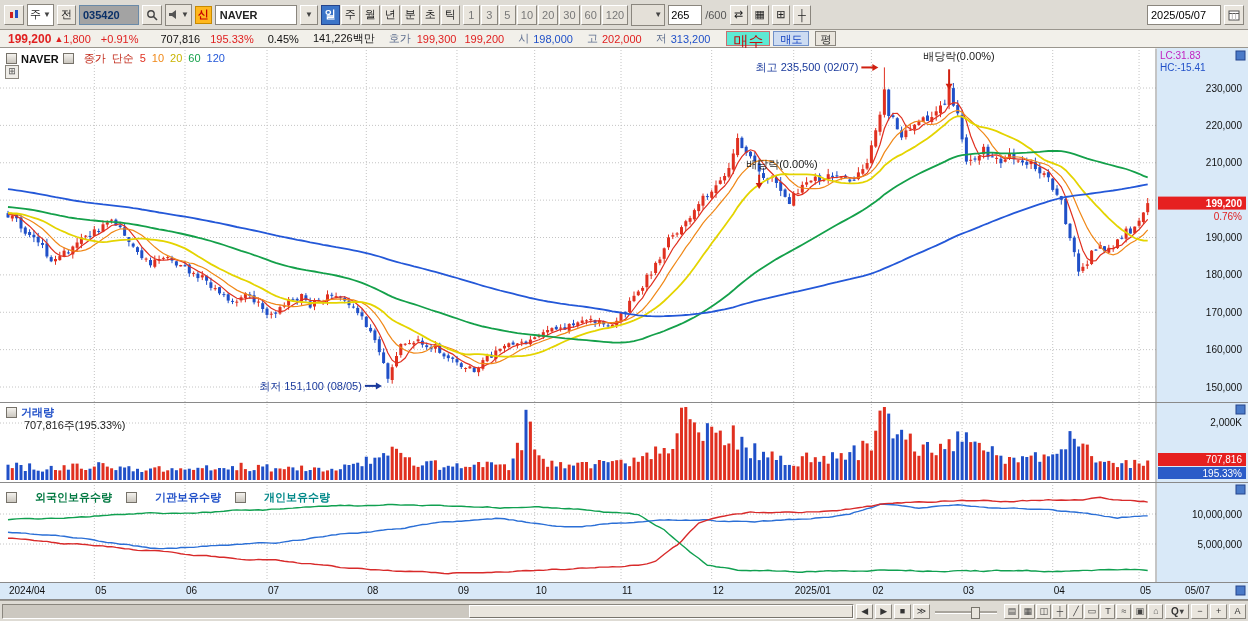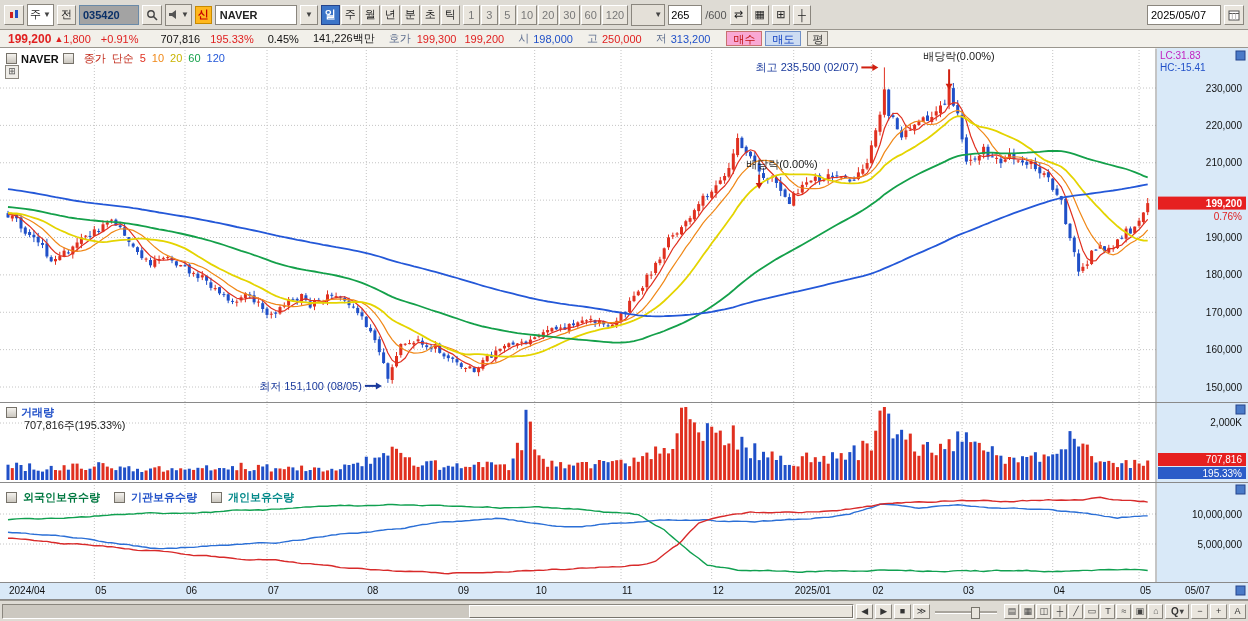--- a/index.html
+++ b/index.html
@@ -31,35 +31,35 @@
   .q-vol{margin-left:22px;color:#111}
   .q-volpct{margin-left:10px;color:#e02020}
   .q-turn{margin-left:14px;color:#111}
   .q-val{margin-left:14px;color:#111}
   .q-lbl{margin-left:14px;color:#607090}
   .q-ask{margin-left:6px;color:#e02020}
   .q-bid{margin-left:8px;color:#e02020}
   .q-open{margin-left:4px;color:#2050c8}
   .q-high{margin-left:4px;color:#e02020}
   .q-low{margin-left:4px;color:#2050c8}
-  .buy-btn{margin-left:16px;height:15px;padding:0 6px;background:#f9a8d4;border:1px solid #c87070;color:#c01010;font-size:11px;font-family:"Liberation Sans",sans-serif}
+  .buy-btn{margin-left:16px;height:15px;padding:0 6px;background:#5eead4;border:1px solid #c87070;color:#c01010;font-size:15px;font-family:"Liberation Sans",sans-serif}
   .sell-btn{margin-left:3px;height:15px;padding:0 6px;background:#cddcf2;border:1px solid #7090c8;color:#1040c0;font-size:11px;font-family:"Liberation Sans",sans-serif}
   .avg-btn{margin-left:6px;height:15px;padding:0 4px;background:#e9e5dd;border:1px solid #8a867e;color:#333;font-size:11px;font-family:"Liberation Sans",sans-serif}
   
   .chart-wrap{position:absolute;top:48px;left:0;width:1248px;height:552px;background:#fff}
   #chart-svg{position:absolute;top:0;left:0;font-family:"Liberation Sans",sans-serif}
   .legend{position:absolute;display:flex;align-items:center;gap:4px;pointer-events:none}
   .price-legend{top:3px;left:6px}
   .lg-name{font-weight:bold;color:#111}
   .mini-box{width:9px;height:9px;background:linear-gradient(#f4f2ee,#cac6be);border:1px solid #76726a;display:inline-block;pointer-events:auto}
   .grid-toggle{position:absolute;top:17px;left:5px;width:12px;height:12px;border:1px solid #8a867e;background:#efede8;color:#555;font-size:9px;line-height:11px;text-align:center}
   .vol-legend{top:357px;left:6px;color:#2050c8;font-weight:bold}
   .vol-detail{position:absolute;top:370px;left:24px;color:#222}
   .hold-legend{top:442px;left:6px}
-  .hold-legend .hl-item{display:flex;align-items:center;gap:6px;margin-right:10px}
+  .hold-legend .hl-item{display:flex;align-items:center;gap:18px;margin-right:10px}
   
   .bottombar{position:absolute;top:600px;left:0;width:1248px;height:21px;background:#dedbd4;border-top:1px solid #9a968e;display:flex;align-items:center;gap:2px;padding:0 2px;box-sizing:border-box}
   .hscroll{position:relative;width:856px;height:13px;background:#ccc8c0;border:1px solid;border-color:#8a867e #fff #fff #8a867e}
   .hthumb{position:absolute;right:0;top:0;width:45%;height:11px;background:#e9e5dd;border:1px solid;border-color:#fff #78746c #78746c #fff}
   .bbtn{width:17px;height:15px;display:flex;align-items:center;justify-content:center;background:#e9e5dd;border:1px solid;border-color:#fff #8a867e #8a867e #fff;font-size:9px;color:#333;padding:0;font-family:"Liberation Sans",sans-serif}
   .bbtn.q{width:24px;font-size:10px;font-weight:bold;gap:1px}
   .zoom-slider{position:relative;width:62px;height:13px;margin:0 3px}
   .zs-track{position:absolute;top:6px;left:0;width:62px;height:2px;background:#a8a49c;border-bottom:1px solid #fff}
   .zs-thumb{position:absolute;top:2px;left:36px;width:7px;height:10px;background:#e9e5dd;border:1px solid #78746c}
   .icon-strip{display:flex;gap:1px;margin-left:3px}
@@ -149,21 +149,21 @@
     <span class="q-vol">707,816</span>
     <span class="q-volpct">195.33%</span>
     <span class="q-turn">0.45%</span>
     <span class="q-val">141,226백만</span>
     <span class="q-lbl">호가</span>
     <span class="q-ask">199,300</span>
     <span class="q-bid">199,200</span>
     <span class="q-lbl">시</span>
     <span class="q-open">198,000</span>
     <span class="q-lbl">고</span>
-    <span class="q-high">250,000</span>
+    <span class="q-high">202,000</span>
     <span class="q-lbl">저</span>
     <span class="q-low">313,200</span>
     <button class="buy-btn">매수</button>
     <button class="sell-btn">매도</button>
     <button class="avg-btn">평</button>
   </div>
 
   <div class="chart-wrap">
     <svg id="chart-svg" width="1248" height="552">
         <rect x="0" y="0" width="1248" height="552" fill="#ffffff"></rect>

